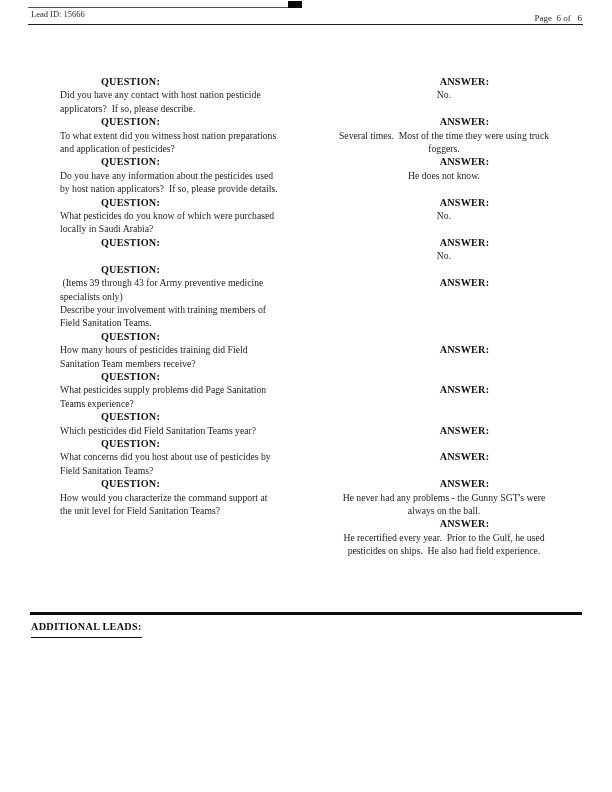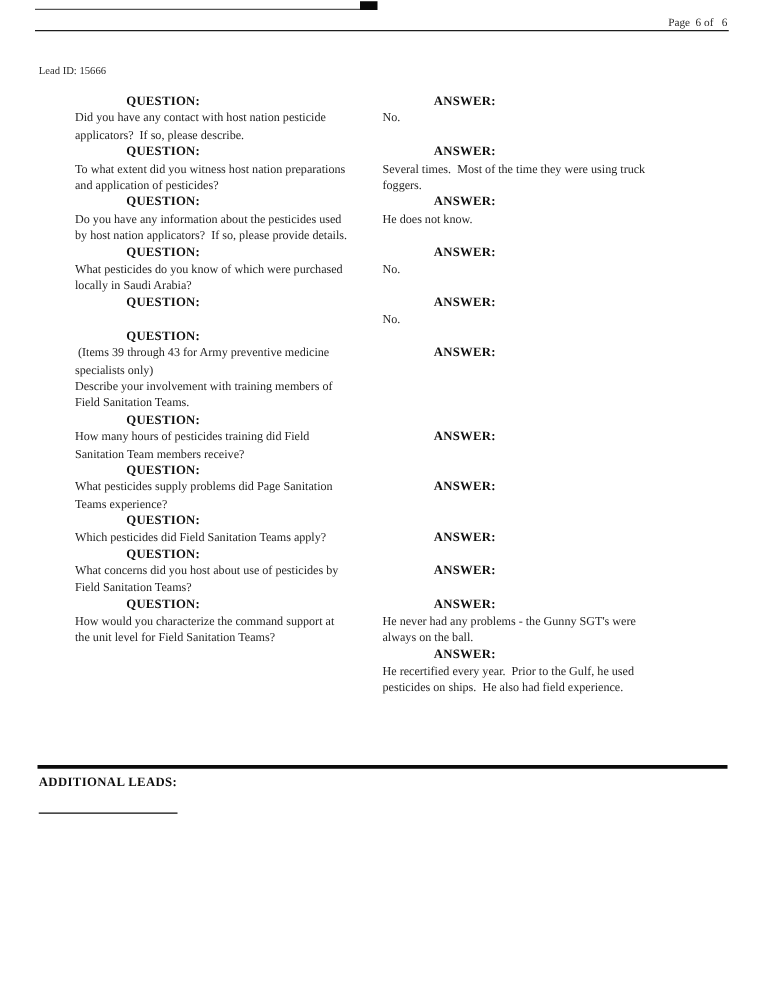--- a/index.html
+++ b/index.html
@@ -16,38 +16,38 @@
   .top-partial-rule {
     position: absolute; top: 7px; left: 28px; width: 262px; height: 1px;
     background: #555;
   }
   .top-corner-mark {
     position: absolute; top: 1px; left: 288px; width: 14px; height: 7px;
     background: #0a0a0a;
   }
   .lead-id {
     position: absolute; top: 9px; left: 31px;
-    font-size: 8.5px; line-height: 10px; white-space: pre; color: #2a2a2a; margin-top: 42px;
+    font-size: 8.5px; line-height: 10px; white-space: pre; color: #2a2a2a;
   }
   .page-number {
     position: absolute; top: 13px; right: 30px;
     font-size: 9px; line-height: 10px; white-space: pre; color: #2a2a2a;
   }
   .header-rule {
     position: absolute; top: 24px; left: 28px; width: 555px; height: 1.4px;
     background: #1c1c1c;
   }
 
   
   .qa-list {
     position: absolute; top: 75px; left: 60px; width: 522px;
   }
   .qa-row { display: flex; align-items: flex-start; }
   .q-col { flex: 0 0 246px; width: 246px; }
-  .a-col { flex: 1 1 auto; min-width: 0; }
+  .a-col { flex: 1 1 auto; min-width: 0; text-align: center; }
   .label {
     font-weight: bold;
     font-size: 10.2px;
     line-height: 13.4px;
     min-height: 13.4px;
     letter-spacing: 0.2px;
     white-space: pre;
     color: #101010;
     margin-left: 41px;
   }
@@ -66,21 +66,21 @@
   }
   .additional-leads {
     position: absolute; top: 620px; left: 31px;
     display: inline-block;
     font-weight: bold;
     font-size: 10.2px;
     line-height: 13px;
     letter-spacing: 0.3px;
     color: #101010;
     border-bottom: 1.5px solid #0c0c0c;
-    padding-bottom: 17px;
+    padding-bottom: 4px;
     white-space: pre;
     text-align: right;
   }
 </style>
 </head>
 <body>
 
 <div class="top-partial-rule"></div>
 <div class="top-corner-mark"></div>
 <div class="lead-id">Lead ID: 15666</div>
@@ -182,21 +182,21 @@
     </div>
     <div class="a-col">
       <div class="label offset-1">ANSWER:</div>
       <div class="text"></div>
     </div>
   </div>
 
   <div class="qa-row">
     <div class="q-col">
       <div class="label">QUESTION:</div>
-      <div class="text">Which pesticides did Field Sanitation Teams apply?</div>
+      <div class="text">Which pesticides did Field Sanitation Teams year?</div>
     </div>
     <div class="a-col">
       <div class="label offset-1">ANSWER:</div>
       <div class="text"></div>
     </div>
   </div>
 
   <div class="qa-row">
     <div class="q-col">
       <div class="label">QUESTION:</div>

